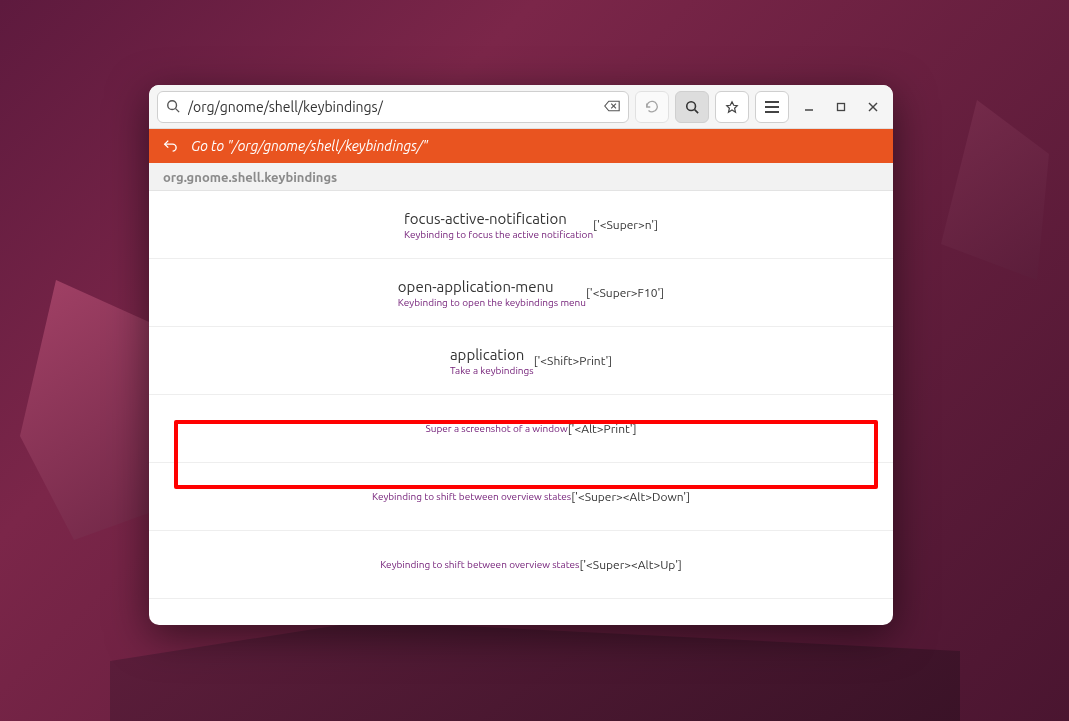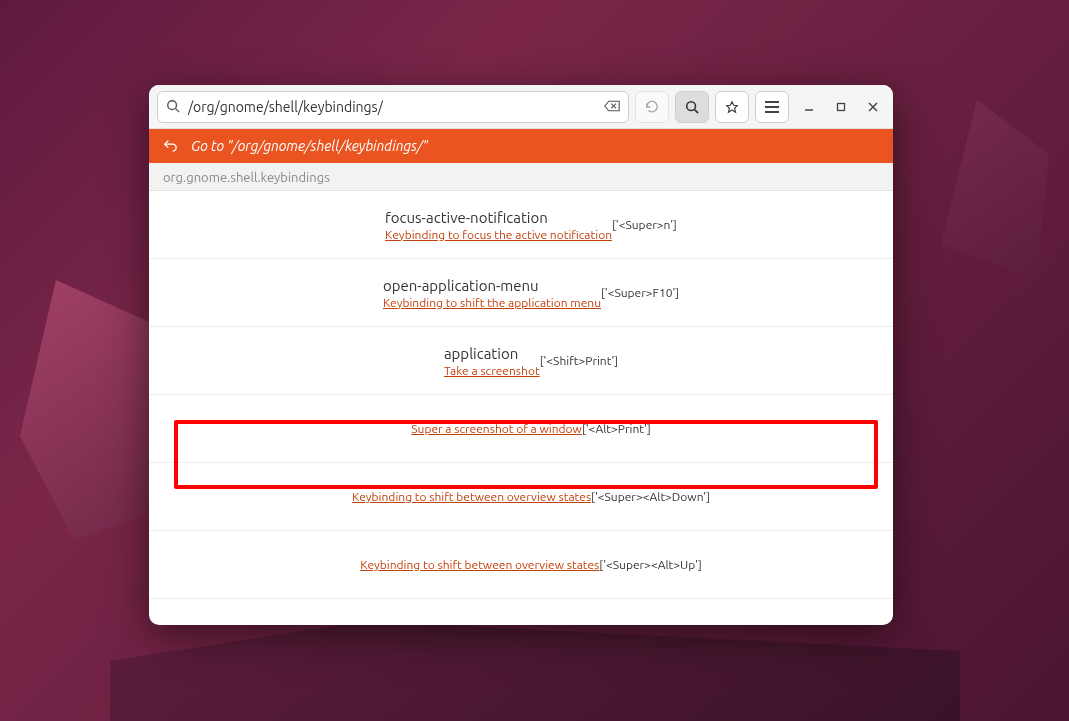--- a/index.html
+++ b/index.html
@@ -141,21 +141,21 @@
       font-style: normal;
     }
     .schema-header {
       height: 28px;
       background: #f2f2f2;
       border-bottom: 1px solid #e3e3e3;
       display: flex;
       align-items: center;
       padding: 0 14px;
       font-size: 13px;
-      font-weight: 400;
+      font-weight: 700;
       color: #8a8a8a;
     }
     .results {
       flex: 1;
       overflow: hidden;
       position: relative;
     }
     .result-item {
       display: flex;
       align-items: center;
@@ -167,23 +167,22 @@
     .result-left {
       display: flex;
       flex-direction: column;
       gap: 2px;
     }
     .result-key {
       font-size: 15px;
       color: #333;
     }
     .result-desc {
-      font-size: 12px;
-      color: #c2410c;
-      text-decoration: underline;
+      font-size: 10px;
+      color: #701a75;
     }
     .result-value {
       font-size: 12px;
       color: #333;
     }
     .highlight-box {
       position: absolute;
       left: 174px;
       top: 420px;
       width: 704px;
@@ -288,28 +287,28 @@
     <div class="result-item">
       <div class="result-left">
         <span class="result-key">focus-active-notification</span>
         <span class="result-desc">Keybinding to focus the active notification</span>
       </div>
       <span class="result-value">['&lt;Super&gt;n']</span>
     </div>
     <div class="result-item">
       <div class="result-left">
         <span class="result-key">open-application-menu</span>
-        <span class="result-desc">Keybinding to shift the application menu</span>
+        <span class="result-desc">Keybinding to open the keybindings menu</span>
       </div>
       <span class="result-value">['&lt;Super&gt;F10']</span>
     </div>
     <div class="result-item">
       <div class="result-left">
         <span class="result-key">application</span>
-        <span class="result-desc">Take a screenshot</span>
+        <span class="result-desc">Take a keybindings</span>
       </div>
       <span class="result-value">['&lt;Shift&gt;Print']</span>
     </div>
     <div class="result-item">
       <div class="result-left">
         <span class="result-desc">Super a screenshot of a window</span>
       </div>
       <span class="result-value">['&lt;Alt&gt;Print']</span>
     </div>
     <div class="result-item">

